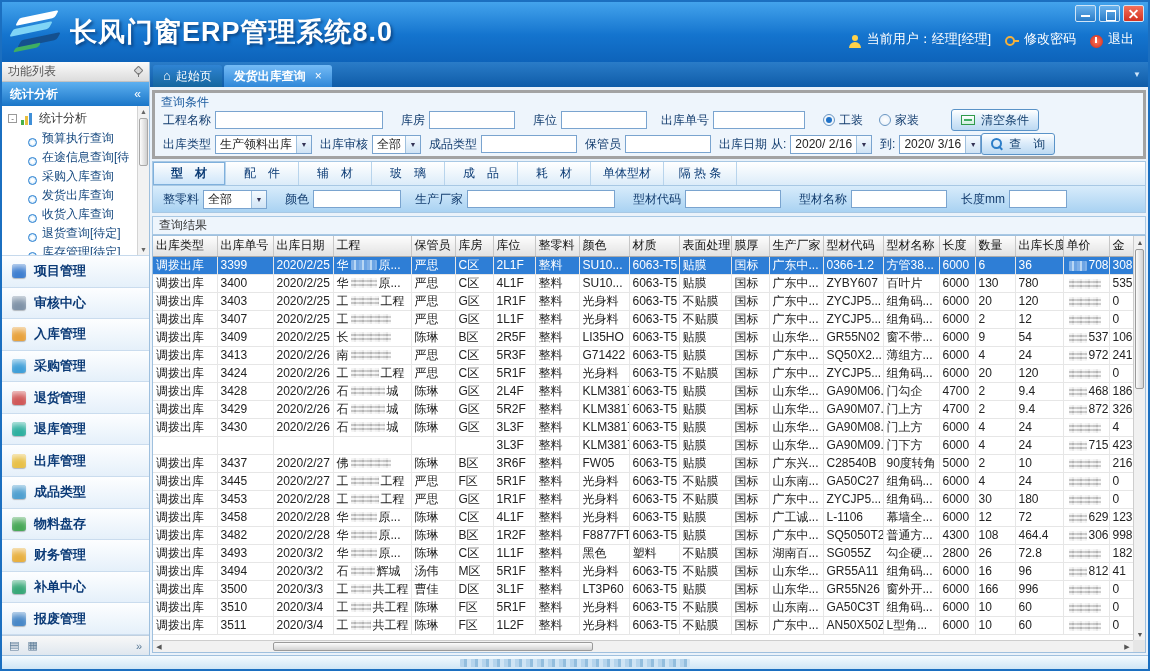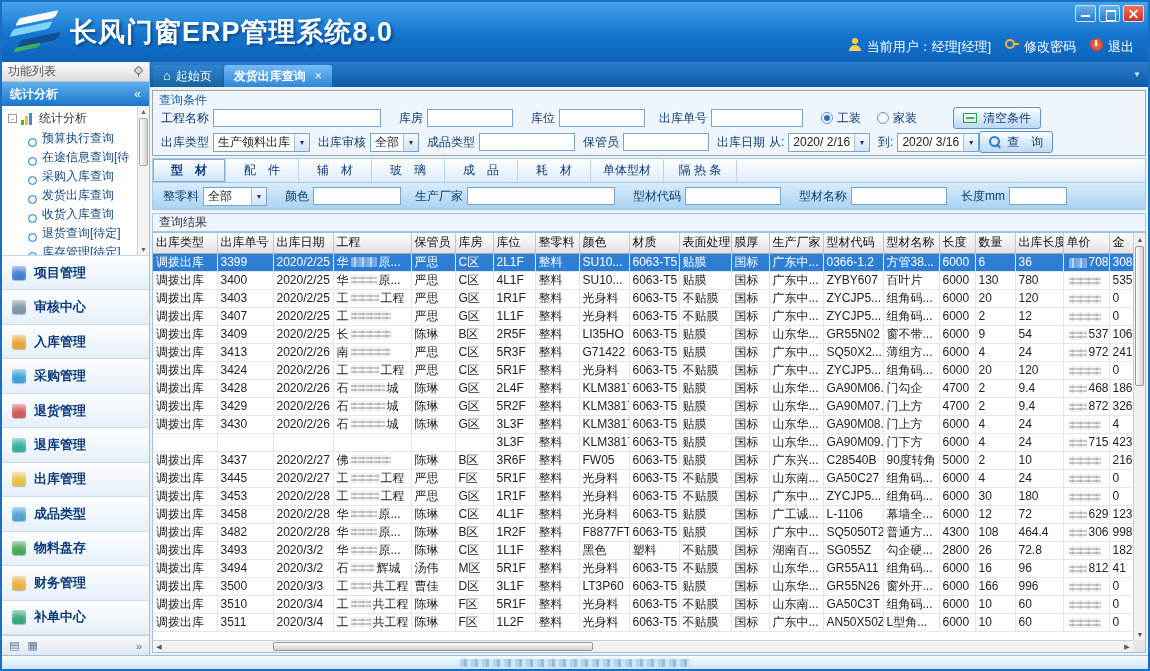--- a/index.html
+++ b/index.html
@@ -16,21 +16,21 @@
   .logo i:nth-child(4){left:4px;top:35px;width:22px;height:5px;background:#3fae62}
   .title-text{position:absolute;left:68px;top:12px;font-size:27px;font-weight:bold;letter-spacing:1px;color:#fff;text-shadow:2px 2px 3px rgba(8,48,98,.65)}
   .wctrl{position:absolute;top:3px;right:4px;display:flex}
   .wbtn{width:21px;height:17px;border:1px solid #cfe4f6;border-radius:2px;background:linear-gradient(#6ab2ec,#2a7cc8);position:relative;margin-left:3px;cursor:pointer}
   .wbtn.min::after{content:"";position:absolute;left:5px;right:5px;bottom:4px;height:2px;background:#fff}
   .wbtn.max::after{content:"";position:absolute;left:6px;top:4px;width:8px;height:8px;border:1px solid #fff;border-top-width:2px}
   .wbtn.close{background:linear-gradient(#f4715a,#d33222)}
   .wbtn.close::before,.wbtn.close::after{content:"";position:absolute;left:4px;top:7px;width:11px;height:2px;background:#fff}
   .wbtn.close::before{transform:rotate(45deg)}
   .wbtn.close::after{transform:rotate(-45deg)}
-  .userbar{position:absolute;right:14px;top:36px;display:flex;align-items:flex-start;color:#fff;font-size:13px}
+  .userbar{position:absolute;right:14px;top:28px;display:flex;align-items:flex-end;color:#fff;font-size:13px}
   .userbar .txt{margin-left:5px}
   .usep{width:14px}
   .ico-user{width:13px;height:13px;position:relative;display:inline-block}
   .ico-user::before{content:"";position:absolute;width:6px;height:6px;border-radius:50%;background:#ffd24a;left:3px;top:0}
   .ico-user::after{content:"";position:absolute;width:12px;height:6px;border-radius:6px 6px 0 0;background:#ffd24a;left:0;bottom:0}
   .ico-key{width:14px;height:13px;position:relative;display:inline-block}
   .ico-key::before{content:"";position:absolute;width:6px;height:6px;border:2px solid #f5b13c;border-radius:50%;left:0;top:1px}
   .ico-key::after{content:"";position:absolute;width:6px;height:2px;background:#f5b13c;right:0;top:5px;box-shadow:3px 3px 0 -1px #f5b13c}
   .ico-power{width:13px;height:13px;border-radius:50%;background:radial-gradient(#ff7a5e,#cf2414);position:relative;display:inline-block}
   .ico-power::after{content:"";position:absolute;width:2px;height:6px;background:#fff;left:5px;top:2px}
@@ -71,21 +71,21 @@
 
   
   .tabbar{flex:0 0 25px;background:linear-gradient(#2a7cc8,#0f5ca8);display:flex;align-items:flex-end;padding-left:3px;position:relative}
   .tab{height:22px;display:flex;align-items:center;gap:5px;padding:0 10px;color:#fff;border-radius:3px 3px 0 0;margin-right:2px;cursor:pointer;background:linear-gradient(#2f84d4,#15669e)}
   .tab.active{background:linear-gradient(#74bbf6,#2f87d8);font-weight:bold}
   .thome{font-size:13px;line-height:12px}
   .tclose{margin-left:4px;font-weight:normal;cursor:pointer}
   .tab-dd{position:absolute;right:7px;top:8px;color:#cfe6fa;font-size:8px;cursor:pointer}
 
   
-  .qpanel{flex:0 0 66px;margin:3px 2px 2px;position:relative;border:1px solid #a3a3a3;background:#eef5fc;padding:15px 8px 0}
+  .qpanel{flex:0 0 66px;margin:3px 2px 2px;position:relative;border:3px solid #a3a3a3;background:#eef5fc;padding:15px 8px 0}
   .qtitle{position:absolute;top:1px;left:6px;color:#1a5a9e}
   .qrow{display:flex;align-items:center;height:24px;white-space:nowrap}
   .lbl{color:#123c6e;margin-right:4px}
   .tin{height:18px;border:1px solid #7aa4cf;padding:0 3px;font:inherit;background:#fff;cursor:text}
   .ml8{margin-left:8px}.ml14{margin-left:14px}.ml18{margin-left:18px}
   .combo{height:19px;background:#fff;border:1px solid #7aa4cf;display:flex;align-items:stretch;cursor:pointer}
   .cval{flex:1;padding:0 4px;overflow:hidden;display:flex;align-items:center;white-space:nowrap}
   .cbtn{width:15px;background:linear-gradient(#f6fbff,#cfe3f5);border-left:1px solid #9fc0de;display:flex;align-items:center;justify-content:center;font-size:7px;color:#335}
   .radios{display:flex;align-items:center;gap:16px;margin-left:18px}
   .radio{display:flex;align-items:center;gap:4px;cursor:pointer;color:#123c6e}
@@ -255,20 +255,24 @@
             <span>物料盘存</span>
           </div>
           <div class="module">
             <span class="mico" style="background: rgb(232, 176, 64);"></span>
             <span>财务管理</span>
           </div>
           <div class="module">
             <span class="mico" style="background: rgb(56, 168, 120);"></span>
             <span>补单中心</span>
           </div>
+          <div class="module">
+            <span class="mico" style="background: rgb(72, 136, 200);"></span>
+            <span>报废管理</span>
+          </div>
         </div>
       <div class="sb-footer">
         <span>▤</span>
         <span>▦</span>
         <span class="more">»</span>
       </div>
     </div>
 
     <div class="main">
       <div class="tabbar">

